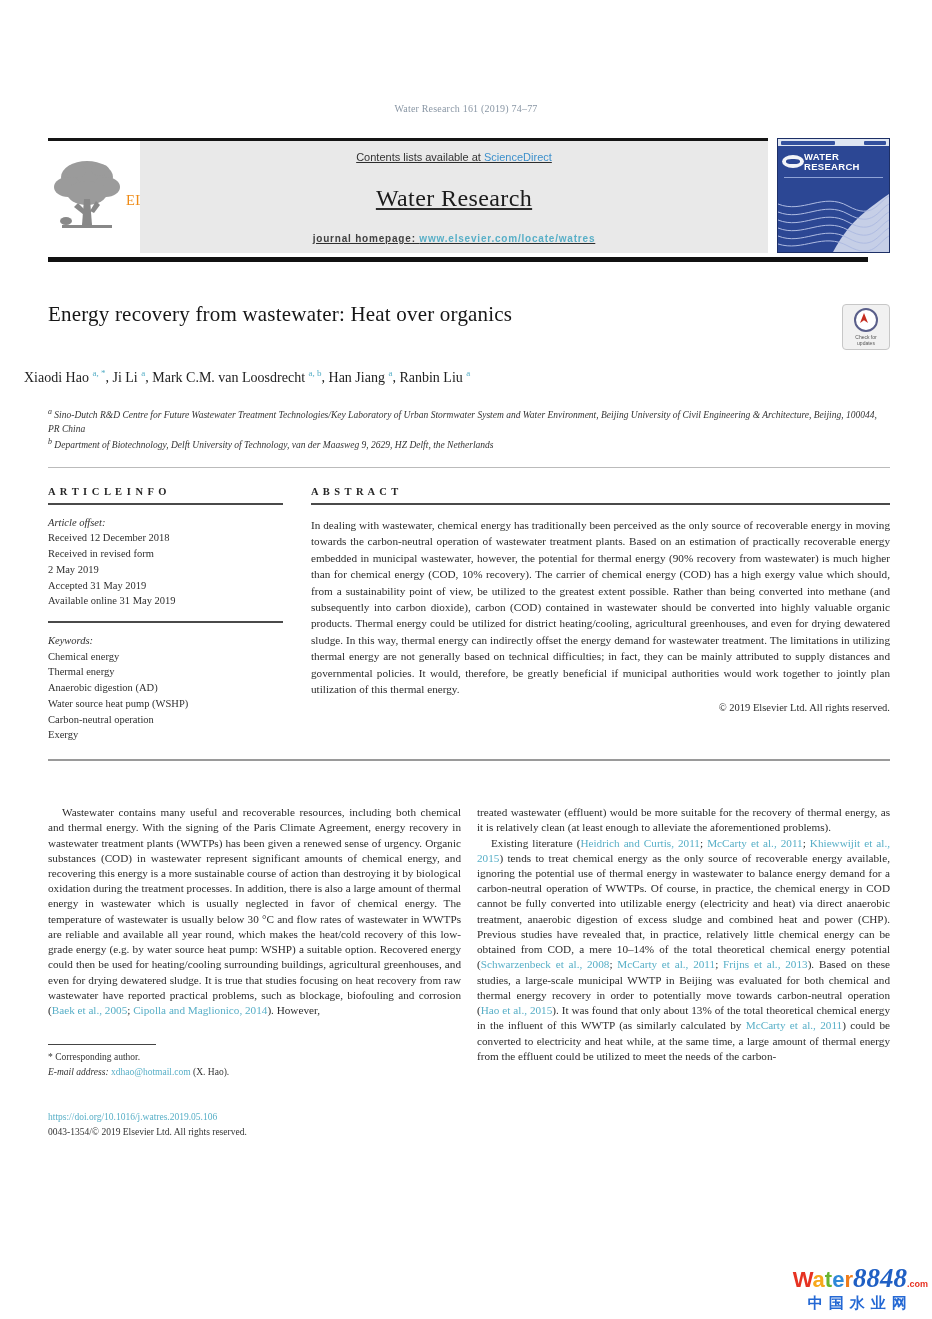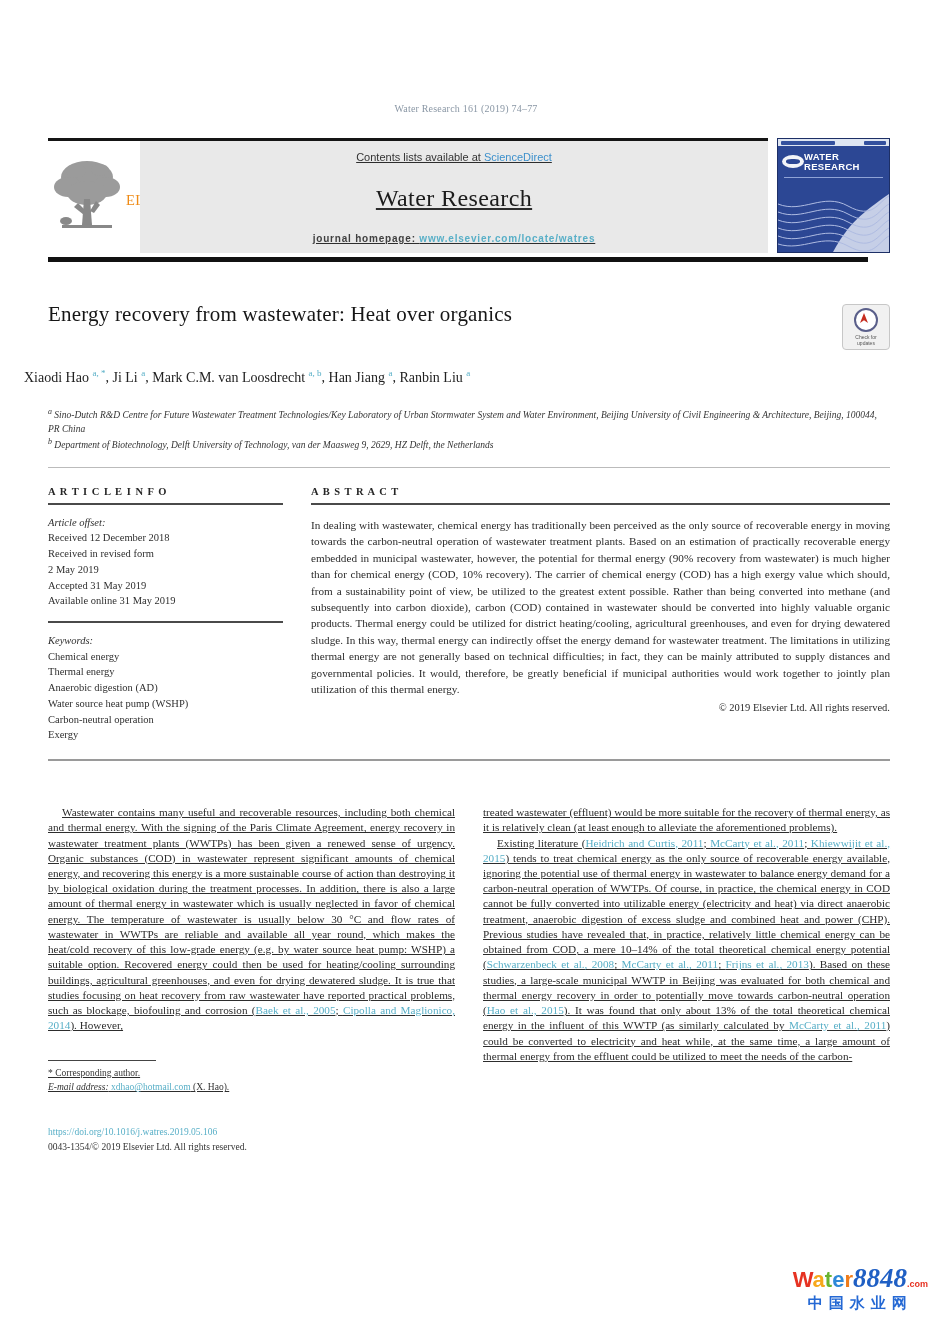--- a/index.html
+++ b/index.html
@@ -51,21 +51,21 @@
   .sec-head{font-size:10.5px;font-weight:bold;color:#262626;letter-spacing:1px;}
   .sec-rule{height:2px;background:#4a4a4a;margin-top:6px;}
   .hist-block{margin-top:10px;font-size:10.5px;line-height:1.5;color:#2f2f2f;}
   .hist-label,.kw-label{font-style:italic;}
   .kw-rule{height:1.6px;background:#4a4a4a;margin-top:12px;}
   .kw-block{margin-top:10px;font-size:10.5px;line-height:1.5;color:#2f2f2f;}
   .abs-text{margin:12px 0 0;font-size:11.2px;line-height:1.47;text-align:justify;color:#2b2b2b;}
   .abs-copy{margin-top:4px;text-align:right;font-size:10.5px;color:#2b2b2b;}
   .hr-mid{height:2px;background:#9a9a9a;margin:16px 42px 0 48px;}
   
-  .body-cols{display:flex;margin:44px 42px 0 48px;gap:28px;text-decoration:underline;}
+  .body-cols{display:flex;margin:44px 42px 0 48px;gap:16px;}
   .bcol{flex:1;font-size:11.2px;line-height:1.36;text-align:justify;color:#2b2b2b;}
   .body-p{margin:0;}
   .body-p.indent{text-indent:14px;}
   .ref{color:#58afc7;}
   
   .footnote{margin-top:26px;font-size:9.5px;color:#333;line-height:1.55;}
   .fn-rule{width:108px;height:1px;background:#444;margin-bottom:5px;}
   .fn-email-label{font-style:italic;}
   
   .footer{margin:30px 42px 0 48px;font-size:9.5px;line-height:1.6;color:#333;}

